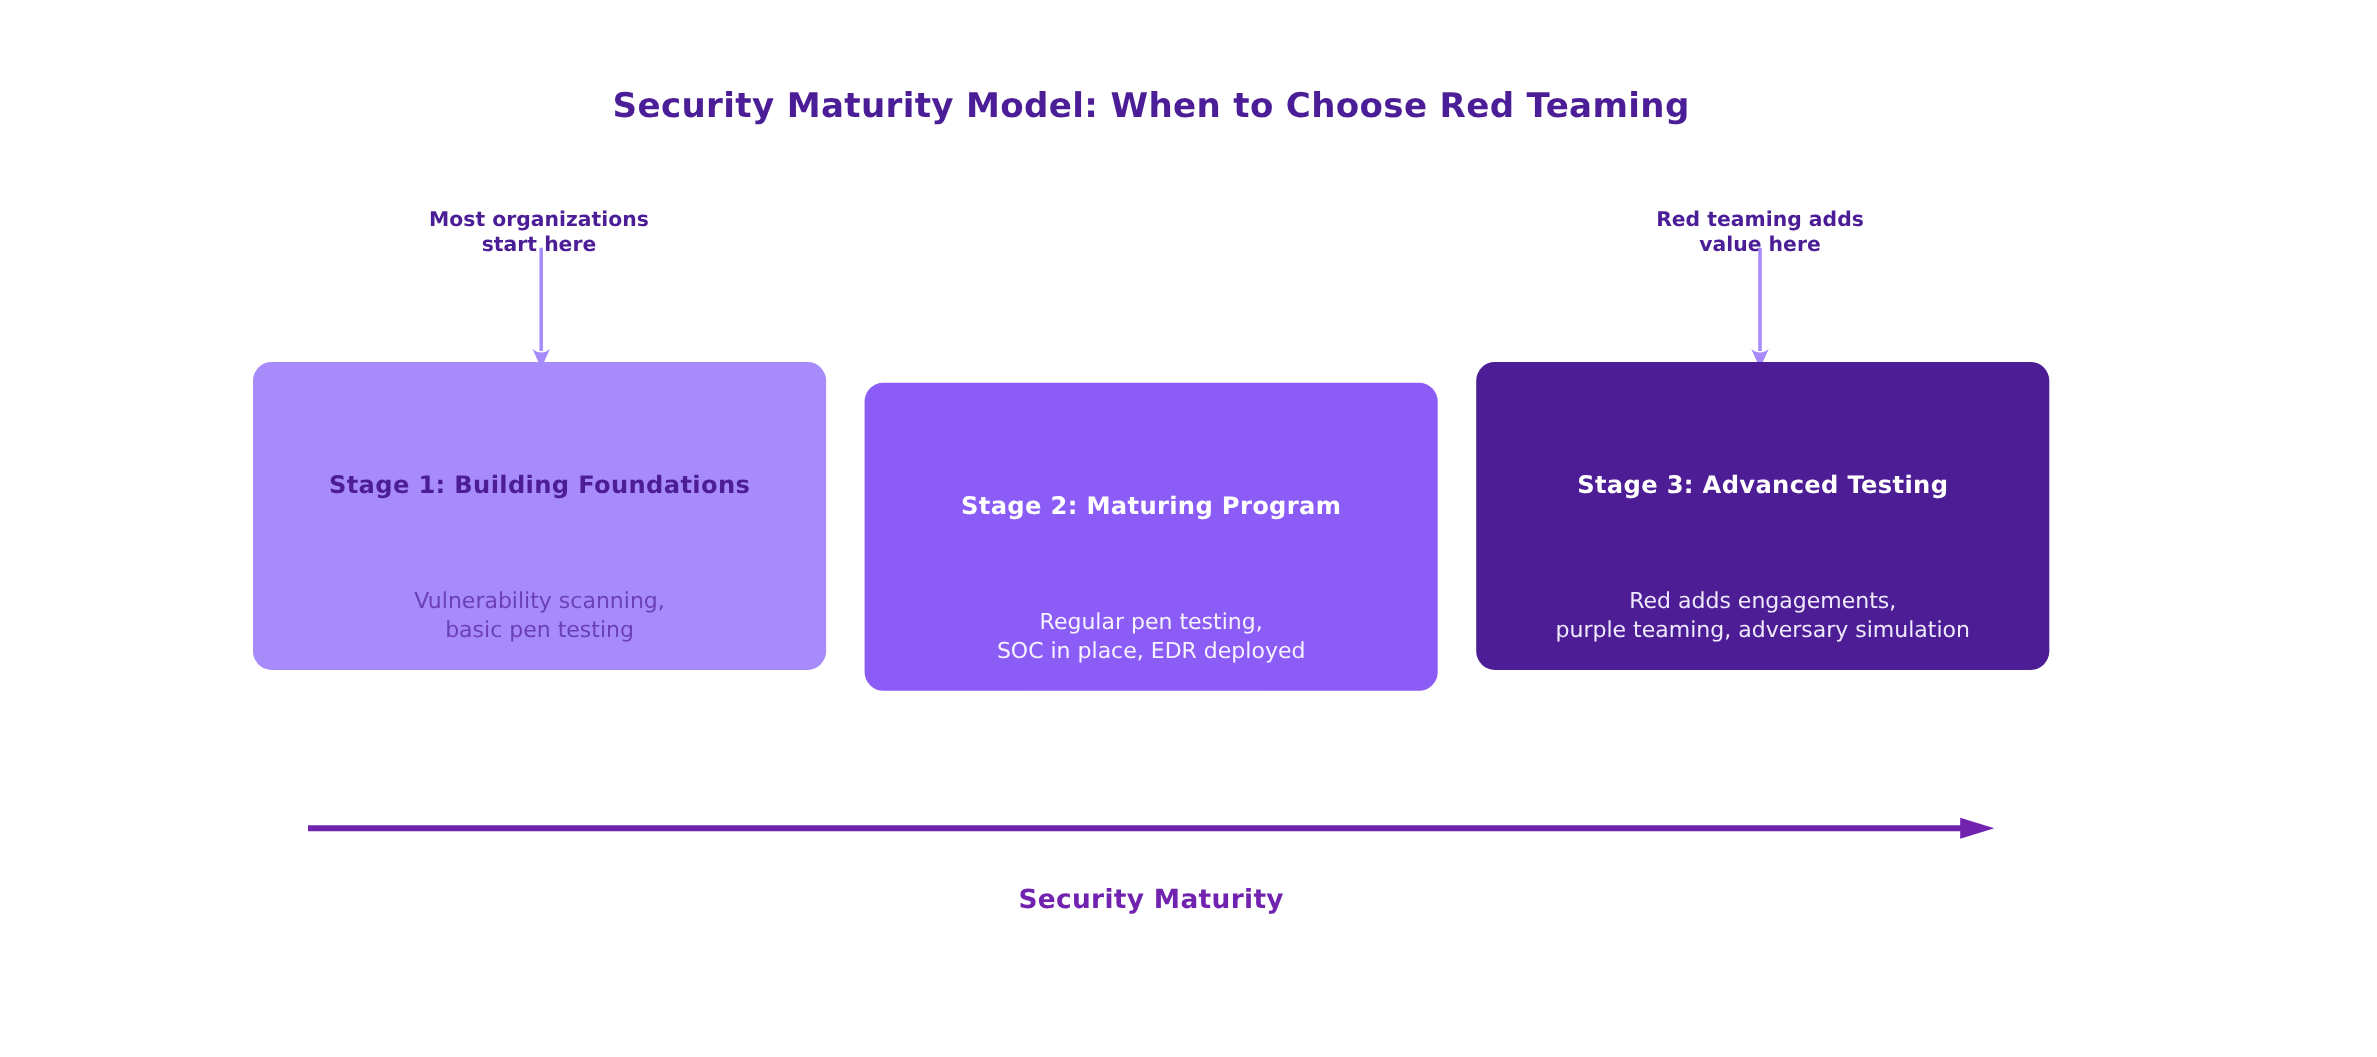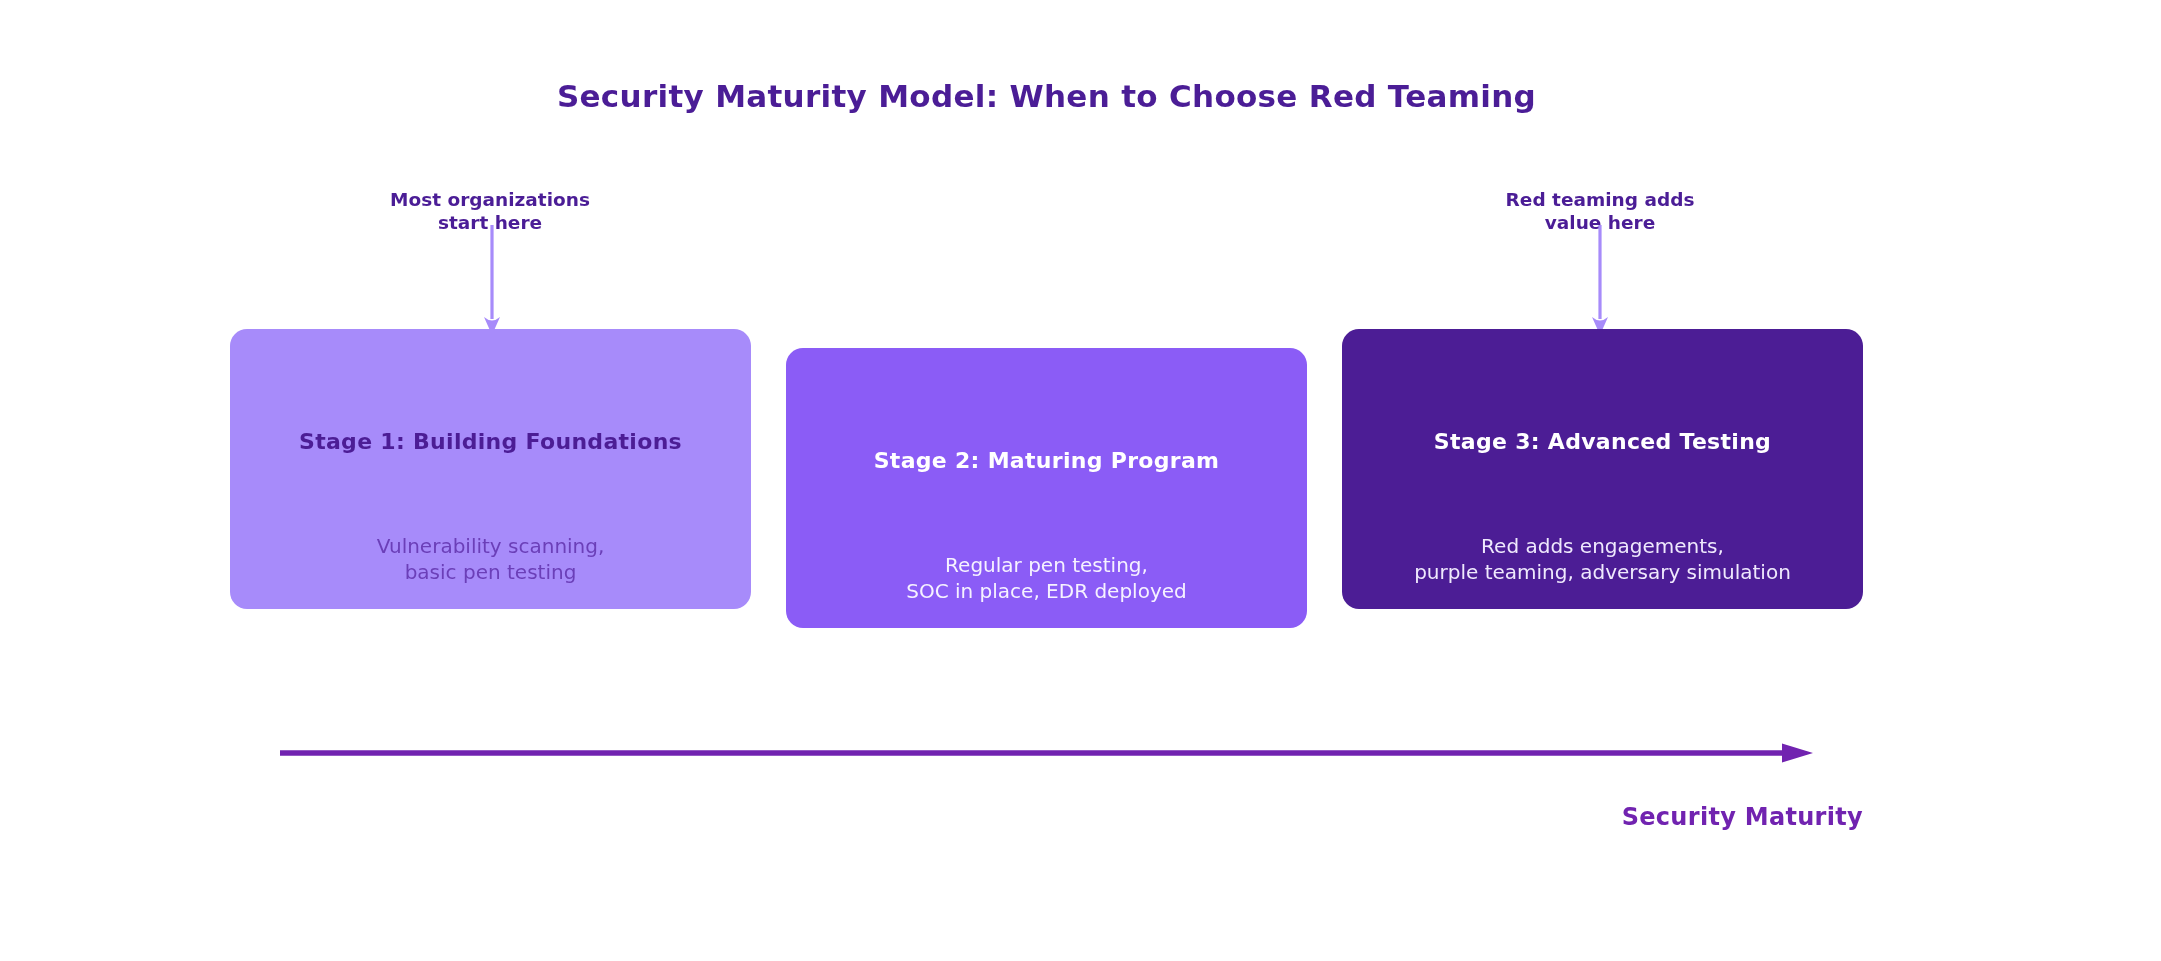--- a/index.html
+++ b/index.html
@@ -125,21 +125,21 @@
     height: 26px;
   }
   .axis-arrow line { stroke: var(--axis_arrow); stroke-width: 5.5; }
   .axis-arrow polygon { fill: var(--axis_arrow); }
 
   .axis-label {
     position: absolute;
     left: 230px;
     width: 1633px;
     top: 802px;
-    text-align: right;
+    text-align: center;
     font-size: 24px;
     line-height: 30px;
     font-weight: bold;
     color: var(--axis_label);
     letter-spacing: 0.3px;
   }
 </style>
 </head>
 <body>
 

